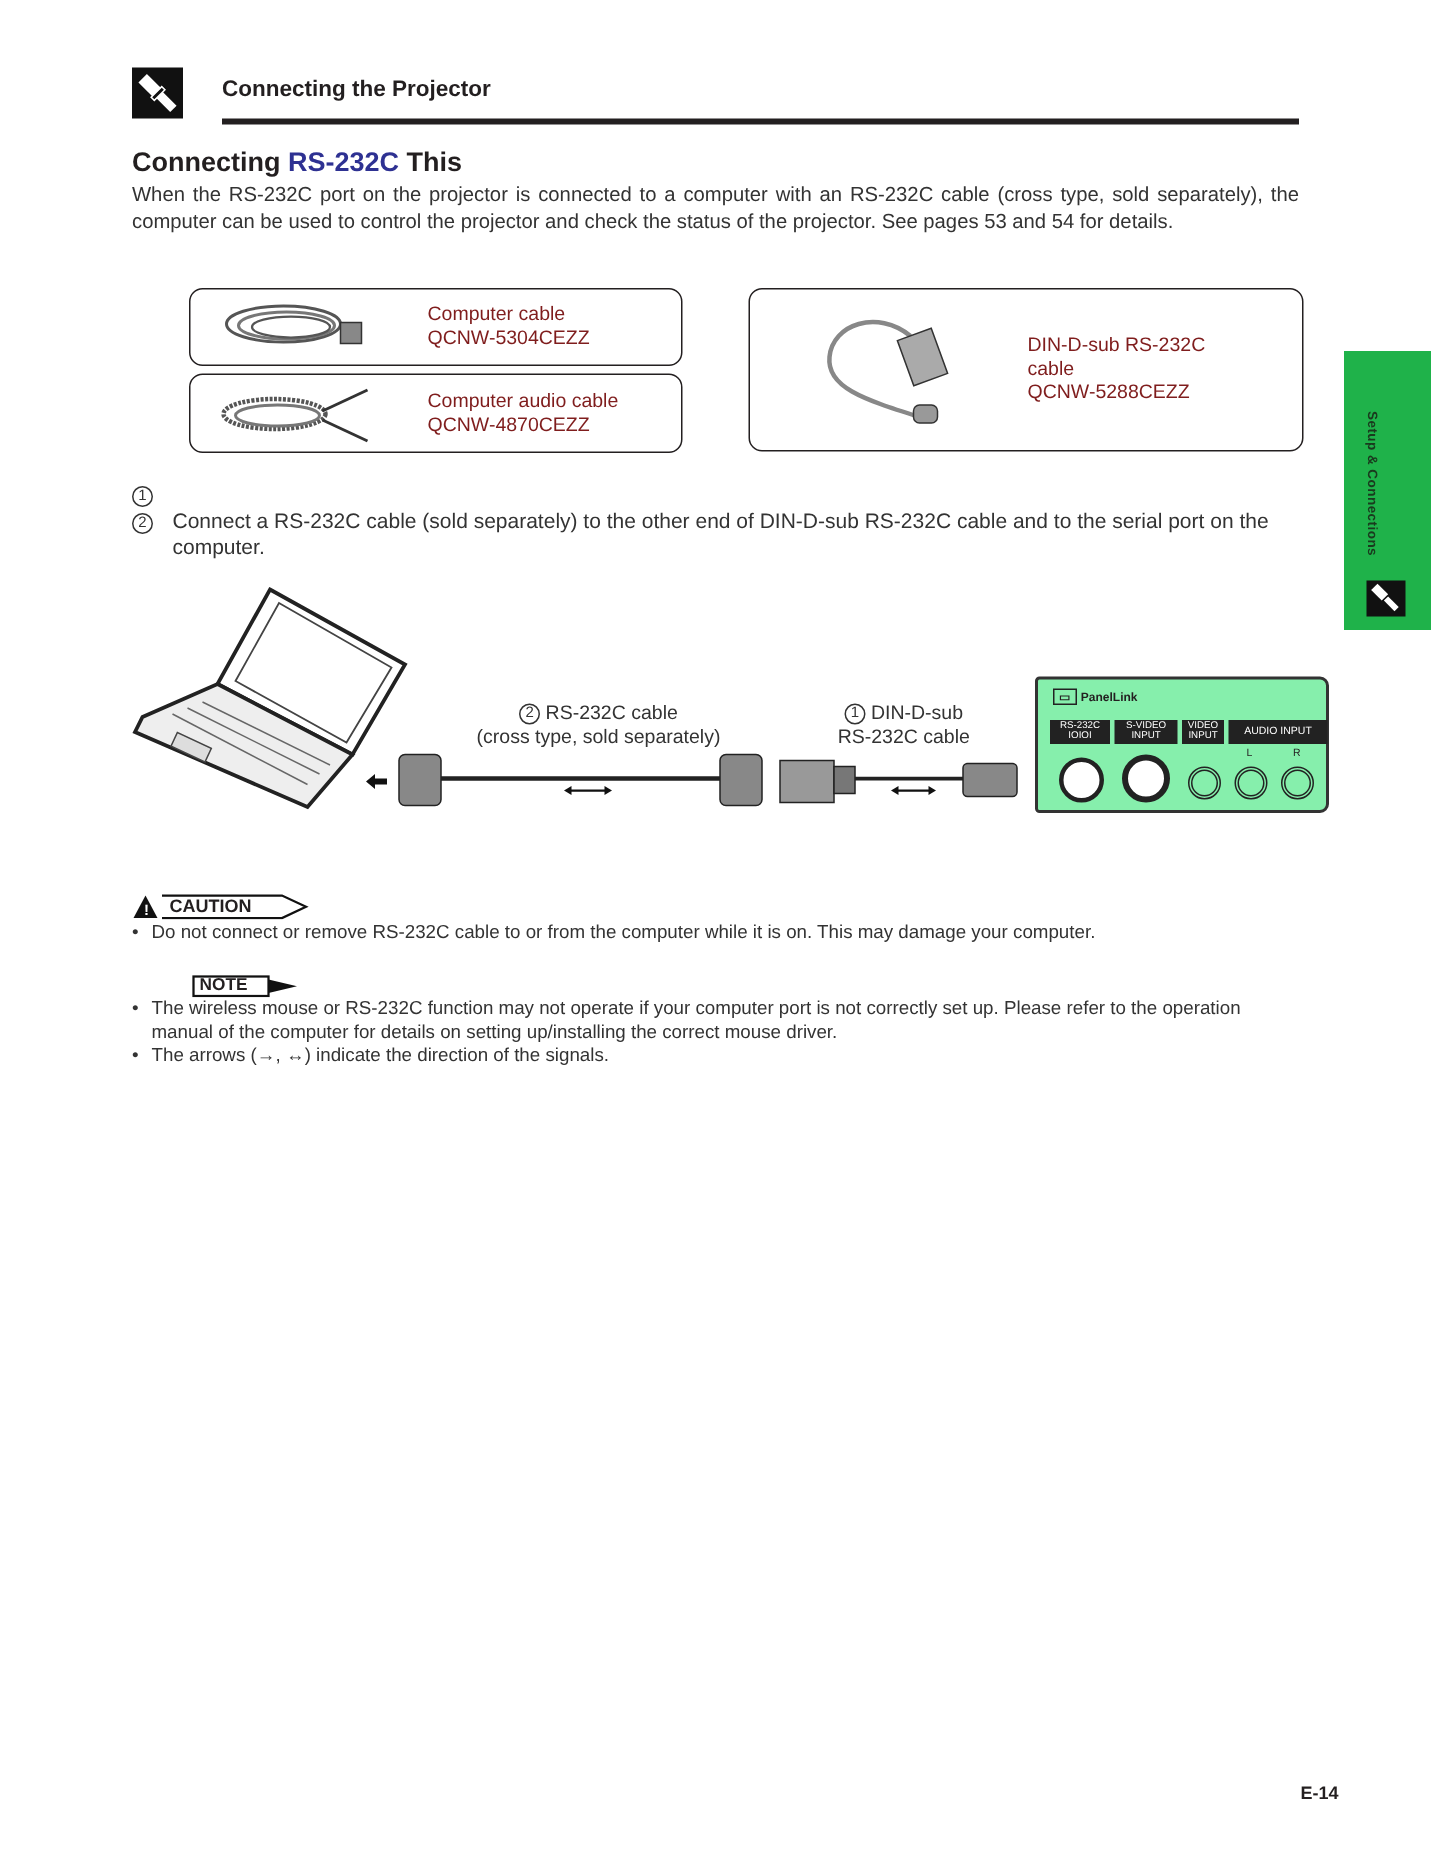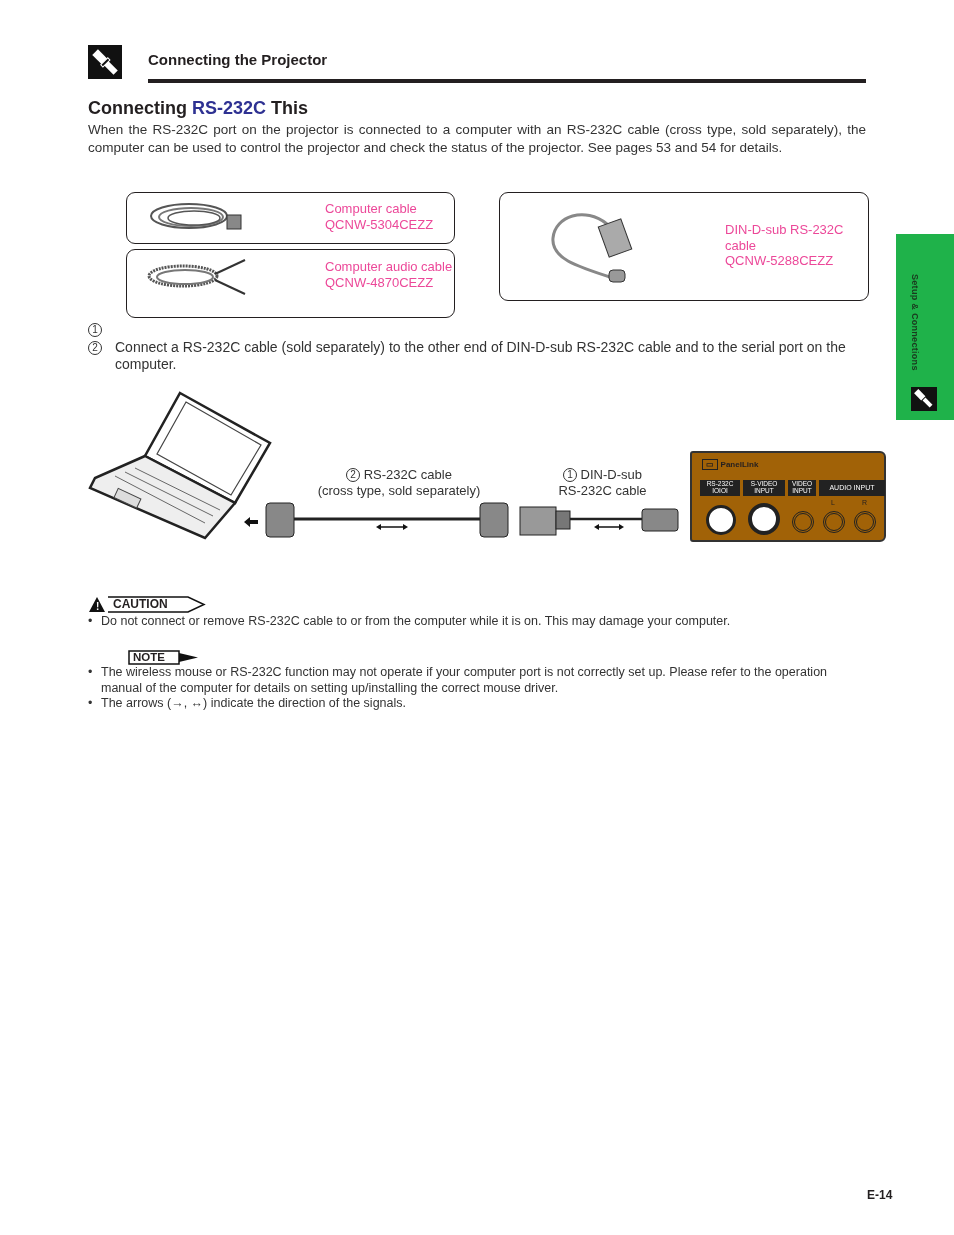--- a/index.html
+++ b/index.html
@@ -5,21 +5,21 @@
   * { box-sizing: border-box; margin: 0; padding: 0; }
   body { width: 954px; height: 1235px; background: #fff; position: relative; font-family: "Liberation Sans", sans-serif; color: #231f20; overflow: hidden; }
   .abs { position: absolute; }
   .header-icon { left: 88px; top: 45px; width: 34px; height: 34px; background: #111; }
   .header-title { left: 148px; top: 51px; font-size: 15px; font-weight: bold; }
   .header-rule { left: 148px; top: 79px; width: 718px; height: 4px; background: #231f20; }
   .section-title { left: 88px; top: 98px; font-size: 18px; font-weight: bold; }
   .section-title .accent { color: #2e3192; }
   .intro { left: 88px; top: 121px; width: 778px; font-size: 13.5px; line-height: 17.5px; text-align: justify; color: #333; }
   .acc-box { border: 1.5px solid #231f20; border-radius: 9px; background: #fff; }
-  .acc-label { font-size: 13px; line-height: 15.5px; color: #ec4899; margin-left: 40px; }
+  .acc-label { font-size: 13px; line-height: 15.5px; color: #7f1d1d; }
   .steps { left: 88px; top: 321px; width: 780px; font-size: 14px; line-height: 17.5px; color: #333; }
   .step { display: flex; }
   .step .num { width: 27px; flex: none; }
   .circ { display: inline-block; width: 14px; height: 14px; border: 1px solid #333; border-radius: 50%; font-size: 10px; line-height: 12px; text-align: center; vertical-align: 1px; }
   .diag-label { font-size: 13px; line-height: 16px; text-align: center; color: #333; }
   .side-tab { left: 896px; top: 234px; width: 58px; height: 186px; background: #1fb24a; }
   .side-tab-text { position: absolute; left: 14px; top: 40px; writing-mode: vertical-rl; font-size: 9px; font-weight: bold; color: #1a3a1e; letter-spacing: 0.3px; }
   .side-icon { position: absolute; left: 15px; top: 153px; width: 26px; height: 24px; background: #111; }
   .caution { left: 88px; top: 596px; }
   .caution-text { left: 88px; top: 614px; font-size: 12.5px; color: #333; }
@@ -52,21 +52,21 @@
     <ellipse cx="40" cy="17" rx="38" ry="12" fill="none" stroke="#555" stroke-width="2"></ellipse>
     <ellipse cx="42" cy="18" rx="32" ry="9" fill="none" stroke="#777" stroke-width="2"></ellipse>
     <ellipse cx="45" cy="19" rx="26" ry="7" fill="none" stroke="#555" stroke-width="1.5"></ellipse>
     <rect x="78" y="16" width="14" height="14" fill="#888" stroke="#333"></rect>
   </svg>
   <div class="abs acc-label" style="left:158px;top:8px">
     <div>Computer cable</div>
     <div>QCNW-5304CEZZ</div>
   </div>
 </div>
-<div class="abs acc-box" style="left:126px;top:249px;width:329px;height:69px;">
+<div class="abs acc-box" style="left:126px;top:249px;width:329px;height:53px;">
   <svg class="abs" style="left:18px;top:6px" width="105" height="40" viewBox="0 0 105 40">
     <ellipse cx="38" cy="20" rx="34" ry="10" fill="none" stroke="#555" stroke-width="3" stroke-dasharray="2 1"></ellipse>
     <ellipse cx="40" cy="21" rx="28" ry="7" fill="none" stroke="#777" stroke-width="2"></ellipse>
     <line x1="70" y1="18" x2="100" y2="4" stroke="#333" stroke-width="2"></line>
     <line x1="70" y1="24" x2="100" y2="38" stroke="#333" stroke-width="2"></line>
   </svg>
   <div class="abs acc-label" style="left:158px;top:9px">
     <div>Computer audio cable</div>
     <div>QCNW-4870CEZZ</div>
   </div>
@@ -129,21 +129,21 @@
 </svg>
 <div class="abs diag-label" style="left:304px;top:467px;width:190px;">
   <div><span class="circ">2</span> <span>RS-232C cable</span></div>
   <div>(cross type, sold separately)</div>
 </div>
 <div class="abs diag-label" style="left:545px;top:467px;width:115px;">
   <div><span class="circ">1</span> <span>DIN-D-sub</span></div>
   <div>RS-232C cable</div>
 </div>
 
-<div class="abs" style="left:690px;top:451px;width:196px;height:91px;border:2px solid #333;border-radius:3px 6px 6px 3px;background:#a16207;">
+<div class="abs" style="left:690px;top:451px;width:196px;height:91px;border:2px solid #333;border-radius:3px 6px 6px 3px;background:#86efac;">
   <div class="abs" style="left:10px;top:7px;font-size:8px;font-weight:bold;"><span style="border:1.5px solid #222;padding:0 3px;margin-right:3px;">▭</span><span>PanelLink</span></div>
   <div class="abs" style="left:8px;top:27px;width:40px;height:16px;background:#222;color:#fff;font-size:6.5px;line-height:7px;text-align:center;">
       <div>RS-232C</div>
       <div>IOIOI</div>
     </div>
   <div class="abs" style="left:51px;top:27px;width:42px;height:16px;background:#222;color:#fff;font-size:6.5px;line-height:7px;text-align:center;">S-VIDEO INPUT</div>
   <div class="abs" style="left:96px;top:27px;width:28px;height:16px;background:#222;color:#fff;font-size:6.5px;line-height:7px;text-align:center;">VIDEO INPUT</div>
   <div class="abs" style="left:127px;top:27px;width:66px;height:16px;background:#222;color:#fff;font-size:7px;line-height:16px;text-align:center;">AUDIO INPUT</div>
   <div class="abs" style="left:14px;top:52px;width:30px;height:30px;border:3px solid #222;border-radius:50%;background:#fff;"></div>
   <div class="abs" style="left:56px;top:50px;width:32px;height:32px;border:4px solid #222;border-radius:50%;background:#fff;"></div>

